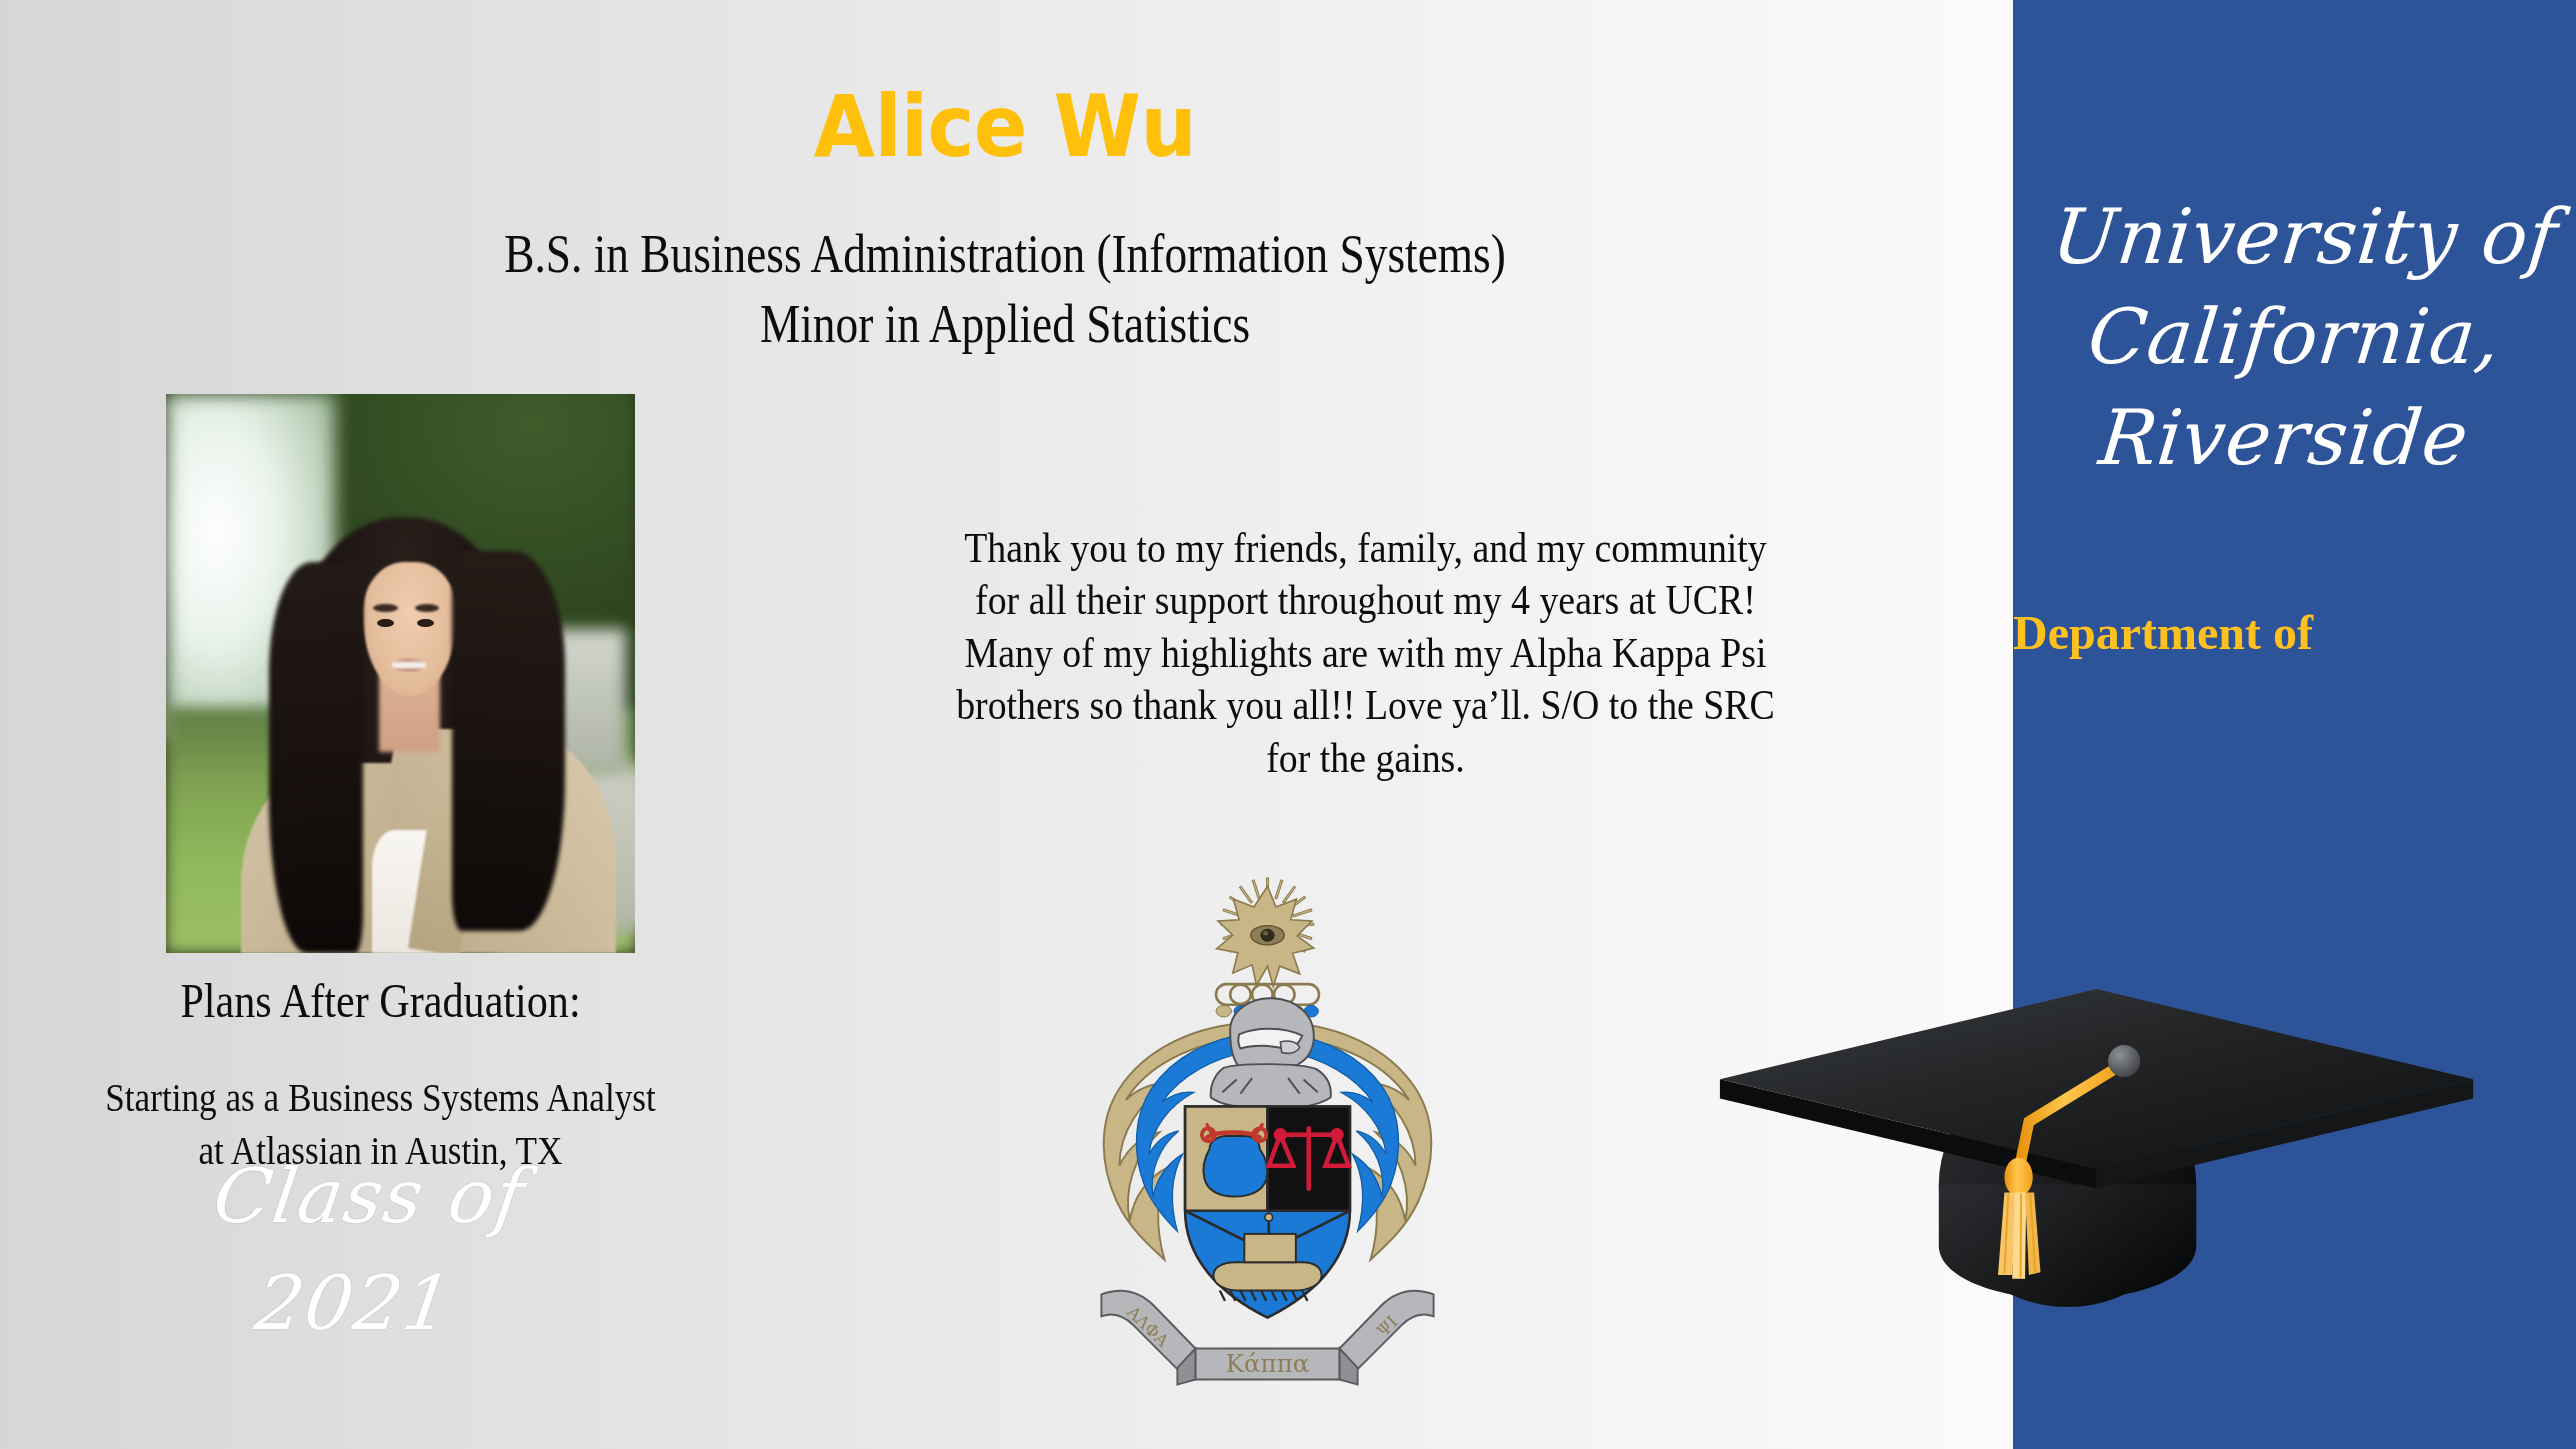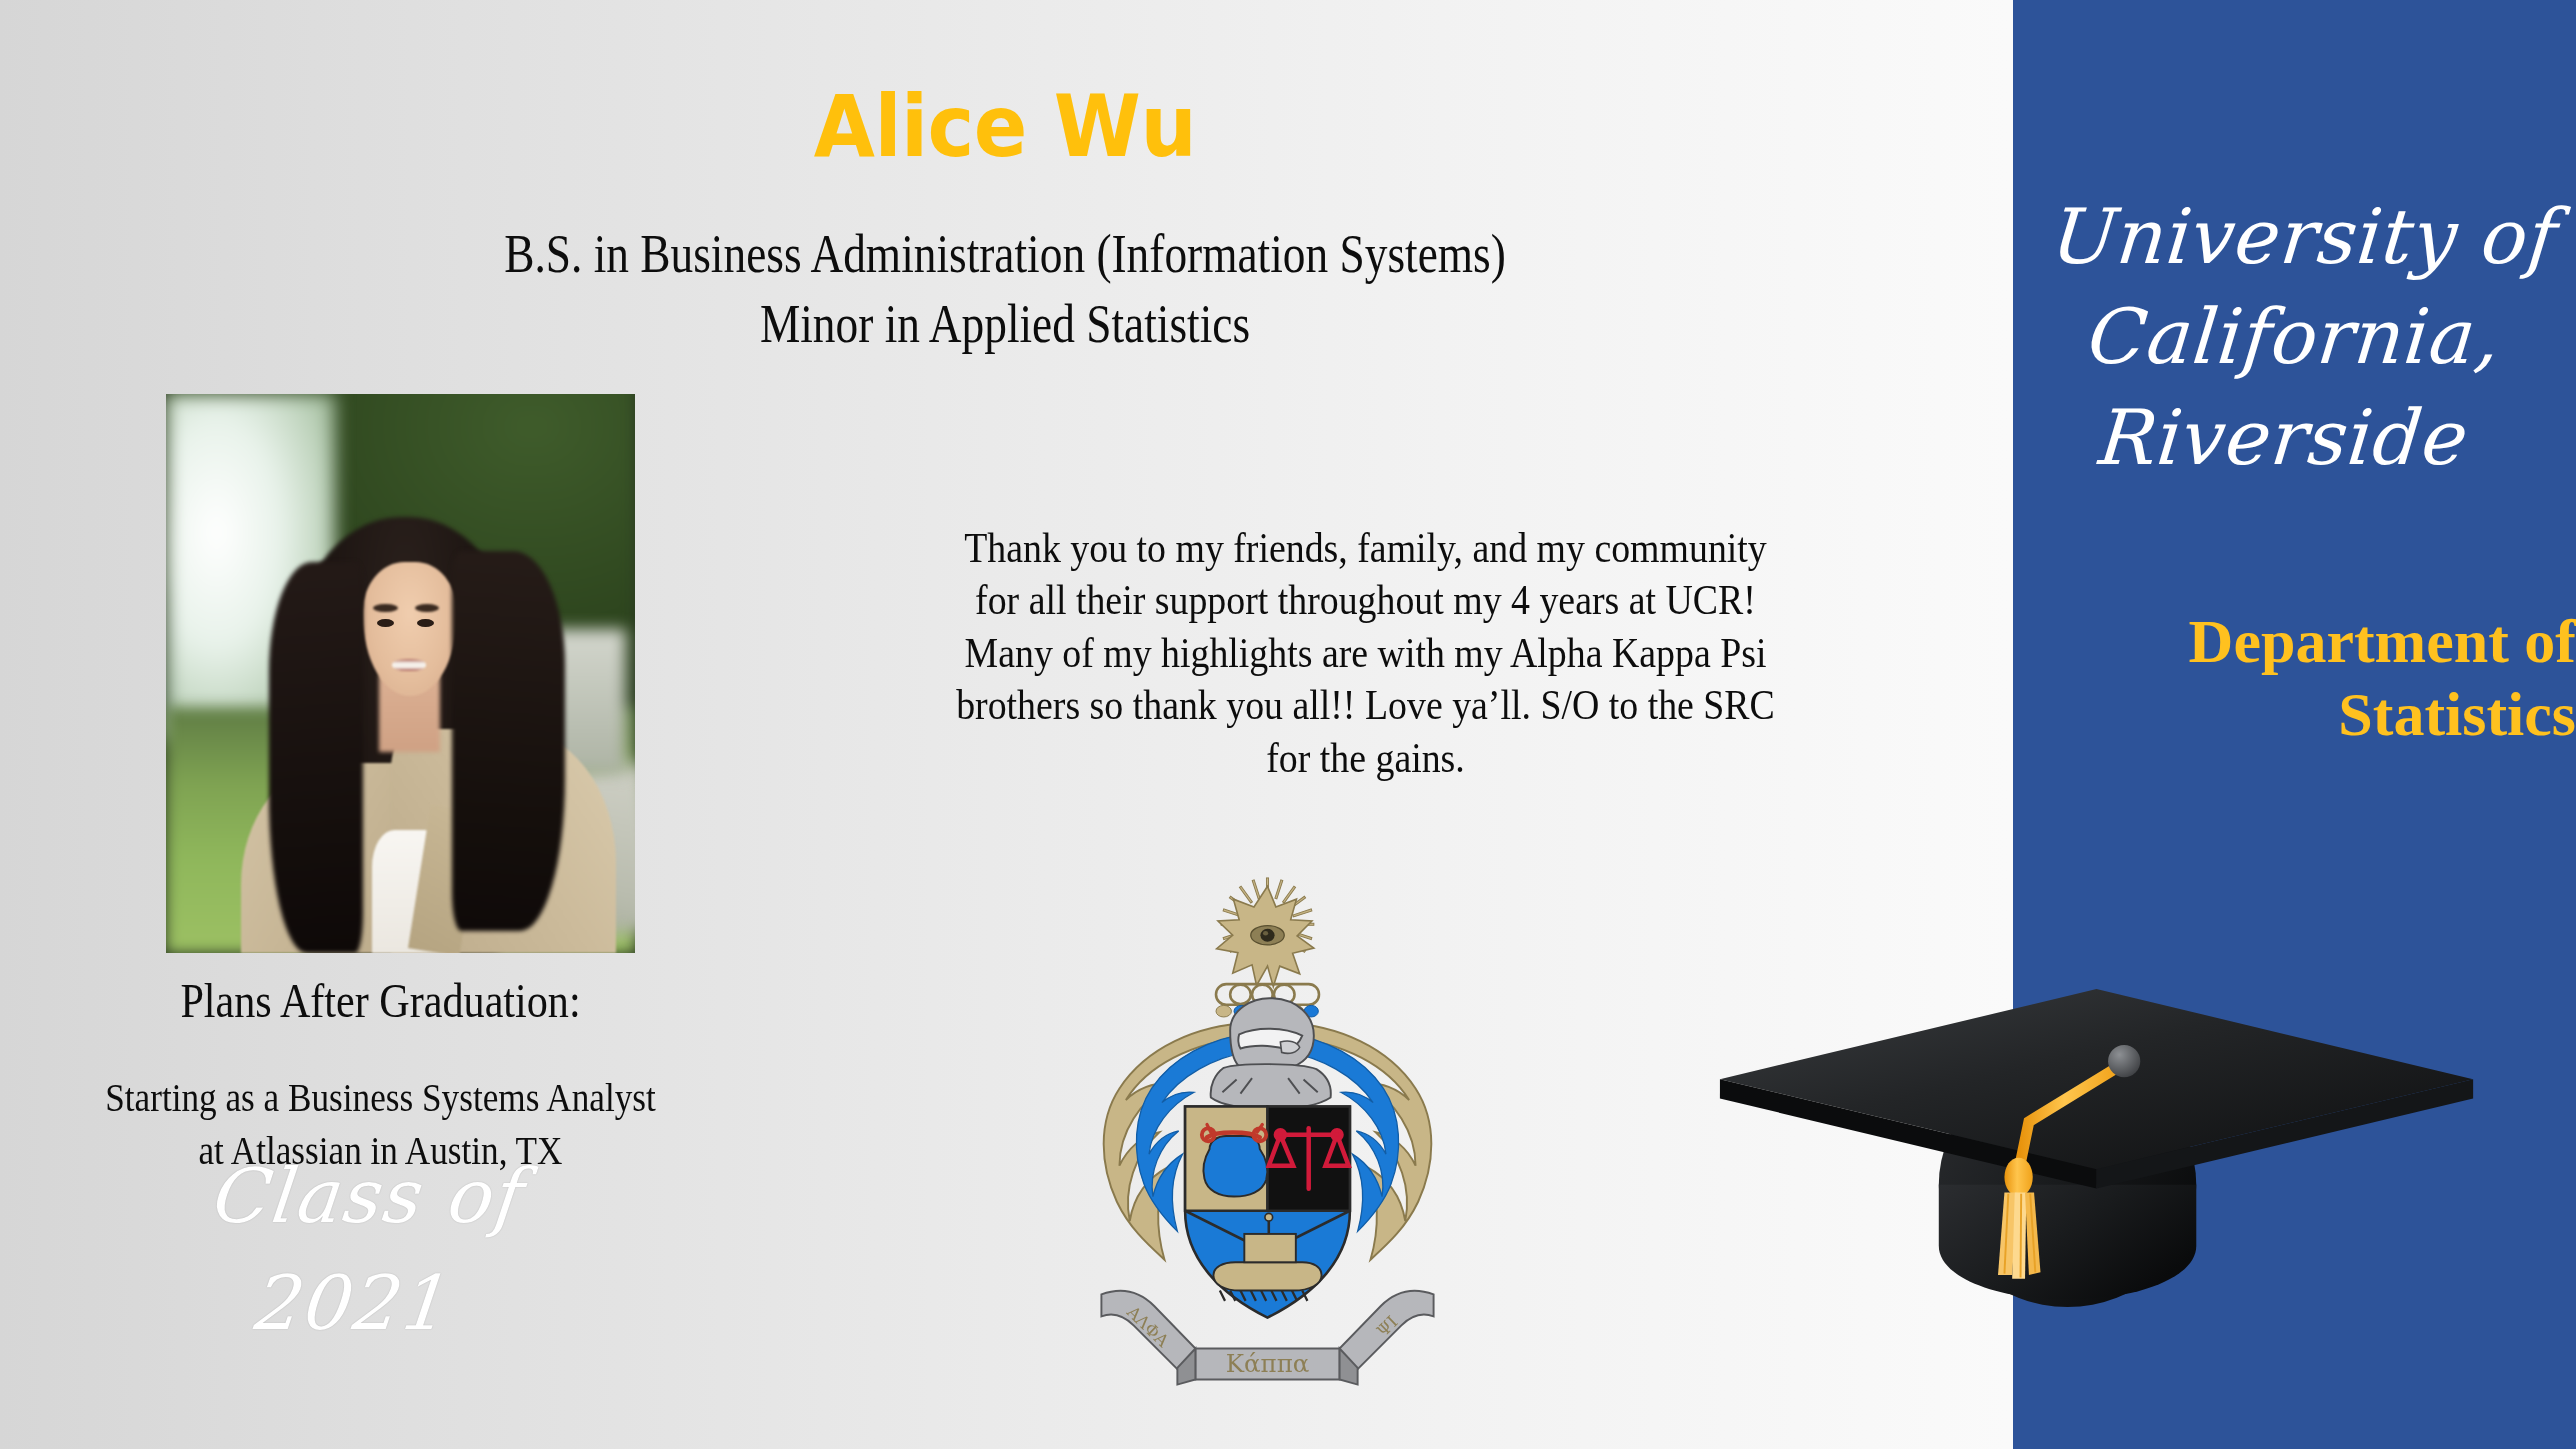--- a/index.html
+++ b/index.html
@@ -37,25 +37,25 @@
     font-size: 76px;
     line-height: 1.32;
     letter-spacing: 0.6px;
     transform: skewX(-6deg);
   }
   .dept {
     position: absolute;
     left: 0;
     top: 605px;
     width: 563px;
-    text-align: right;
+    text-align: left;
     color: #ffc11f;
     font-family: "Liberation Serif", serif;
     font-weight: bold;
-    font-size: 62px;
+    font-size: 48px;
     line-height: 1.18;
   }
   .class-of {
     position: absolute;
     left: 161px;
     top: 1143px;
     width: 402px;
     text-align: center;
     color: #ffffff;
     font-family: "DejaVu Serif", serif;
@@ -274,21 +274,20 @@
   <div id="blue-panel">
 
     <div class="uni-script">
       <div>University of</div>
       <div>California,</div>
       <div>Riverside</div>
     </div>
 
     <div class="dept">
       <div>Department of</div>
-      <div>Statistics</div>
     </div>
   </div>
 
   <div id="name-title">Alice Wu</div>
 
   <div id="degree-lines">
     <div>B.S. in Business Administration (Information Systems)</div>
     <div>Minor in Applied Statistics</div>
   </div>
 

